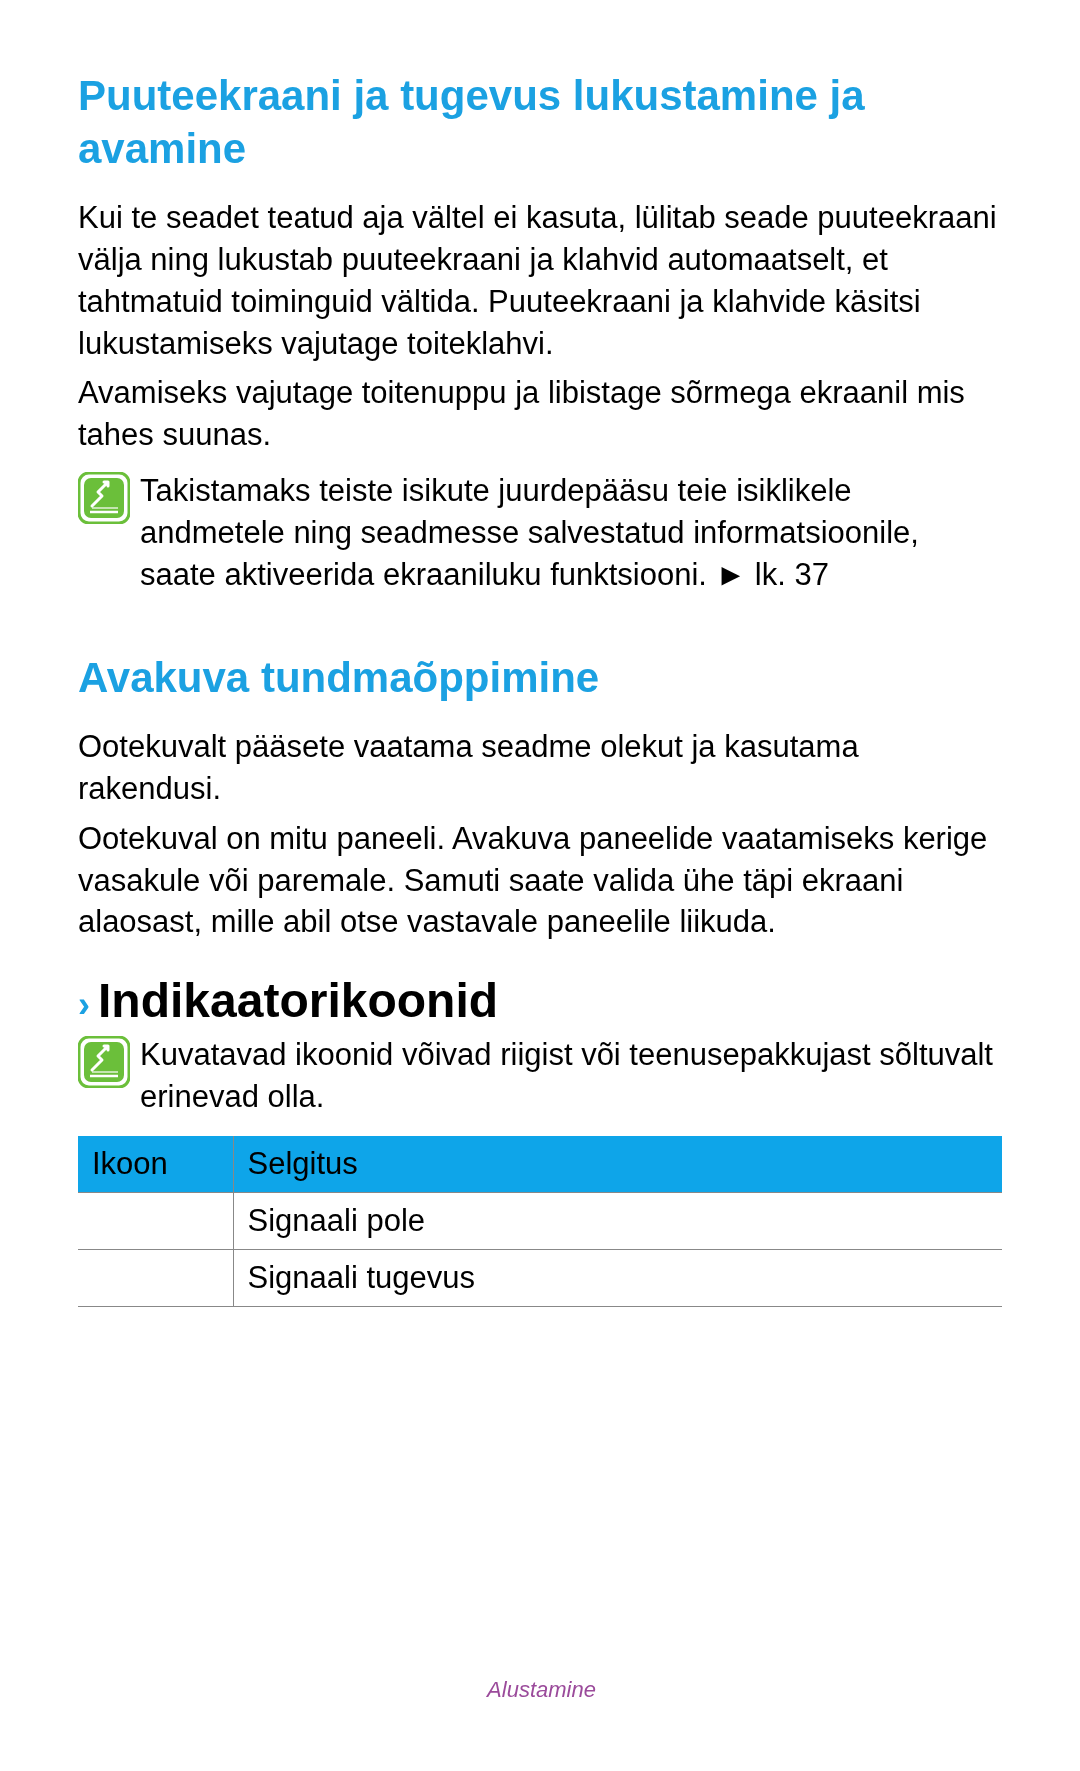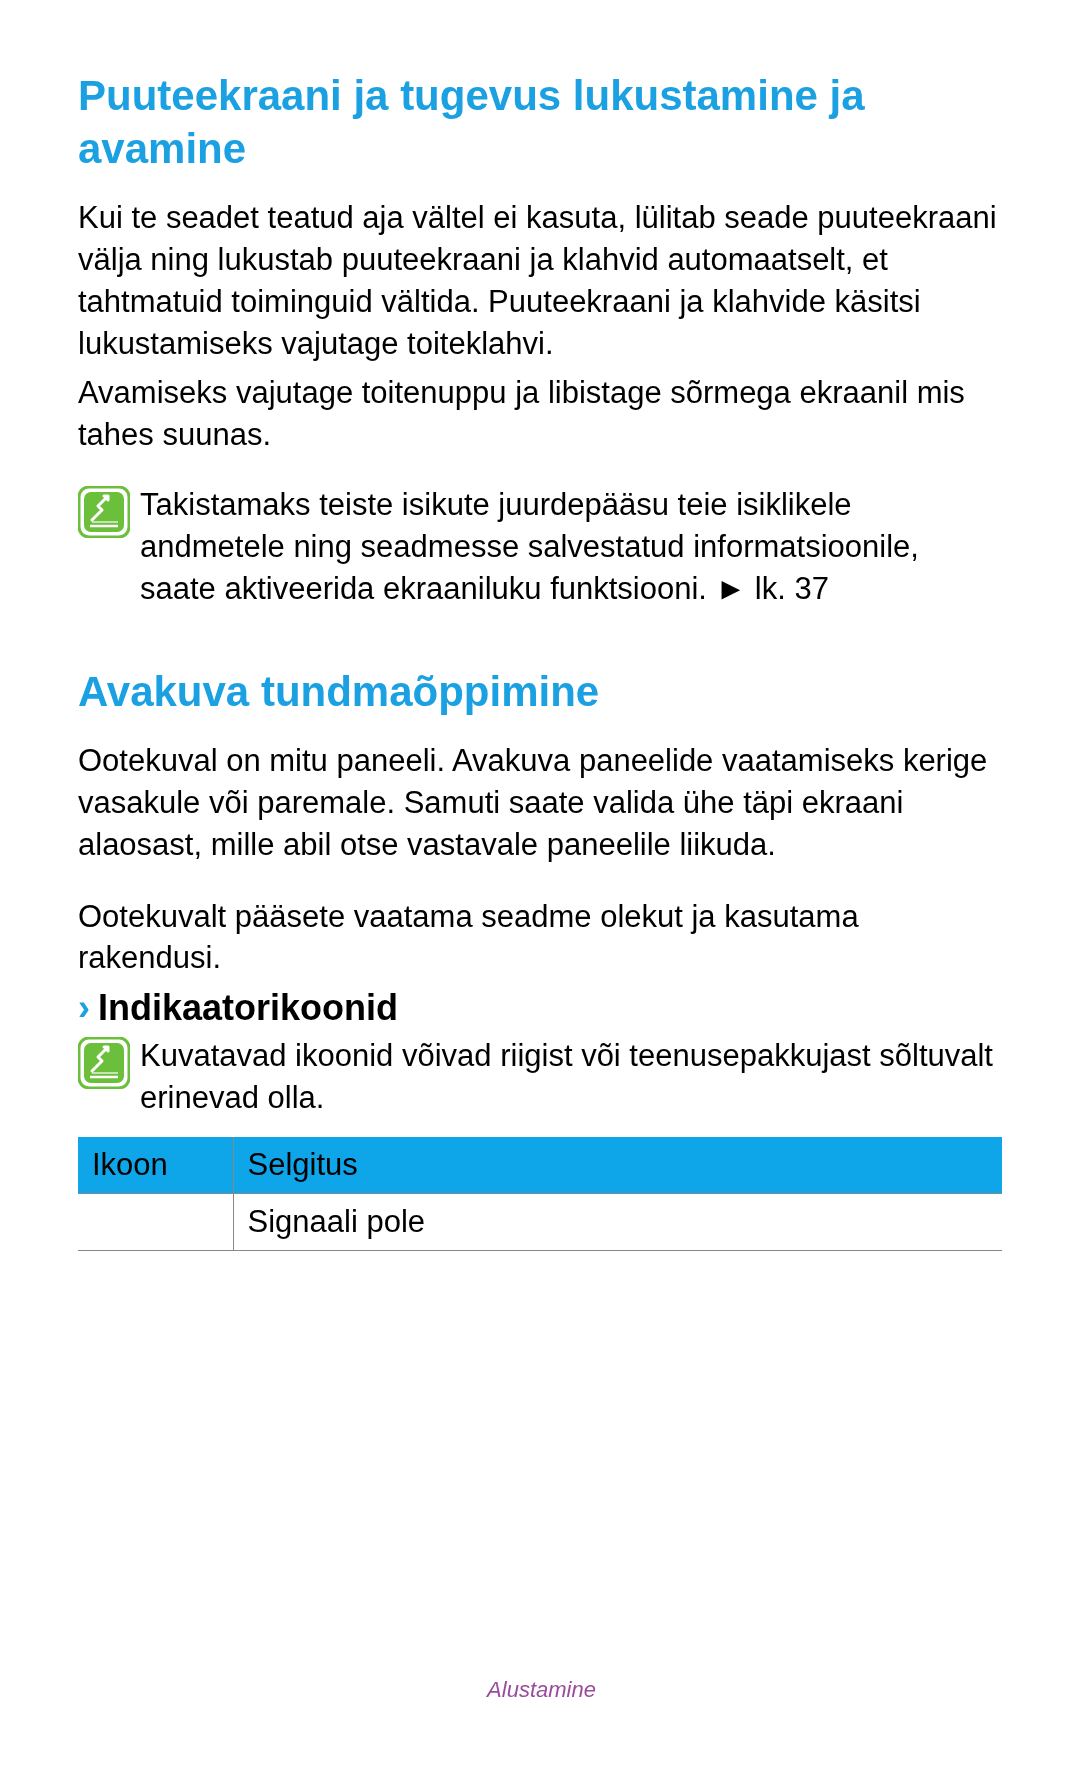--- a/index.html
+++ b/index.html
@@ -25,21 +25,21 @@
       line-height: 1.25;
       margin-bottom: 22px;
     }
     .body-text {
       font-size: 31px;
       line-height: 1.35;
       margin-bottom: 8px;
       color: #000000;
     }
     .body-text.last-before-note {
-      margin-bottom: 28px;
+      margin-bottom: 14px;
     }
     .note-row {
       display: flex;
       align-items: flex-start;
       margin-bottom: 18px;
     }
     .note-icon {
       flex: 0 0 auto;
       width: 52px;
       height: 52px;
@@ -59,21 +59,21 @@
       align-items: baseline;
       margin-bottom: 6px;
     }
     .chevron {
       color: #1ba1e2;
       font-size: 36px;
       font-weight: bold;
       margin-right: 8px;
     }
     .subheading {
-      font-size: 36px;
+      font-size: 48px;
       font-weight: bold;
       color: #000000;
     }
     .table {
       width: 100%;
       border-collapse: collapse;
       margin-top: 14px;
     }
     .table-header {
       background: #0ea5e9;
@@ -127,22 +127,22 @@
       <line x1="12" y1="40" x2="40" y2="40" stroke="#ffffff" stroke-width="2.5"></line>
       <line x1="14" y1="36" x2="40" y2="36" stroke="#ffffff" stroke-width="2" opacity="0.6"></line>
     </svg>
     <div class="note-text">Takistamaks teiste isikute juurdepääsu teie isiklikele andmetele ning seadmesse salvestatud informatsioonile, saate aktiveerida ekraaniluku funktsiooni. ► lk. 37</div>
   </div>
 
   <div class="section-spacer"></div>
 
   <h1 class="heading-main">Avakuva tundmaõppimine</h1>
 
+  <p class="body-text">Ootekuvalt pääsete vaatama seadme olekut ja kasutama rakendusi.</p>
   <p class="body-text" style="margin-bottom:30px;">Ootekuval on mitu paneeli. Avakuva paneelide vaatamiseks kerige vasakule või paremale. Samuti saate valida ühe täpi ekraani alaosast, mille abil otse vastavale paneelile liikuda.</p>
-  <p class="body-text">Ootekuvalt pääsete vaatama seadme olekut ja kasutama rakendusi.</p>
 
   <div class="subheading-row">
     <span class="chevron">›</span>
     <span class="subheading">Indikaatorikoonid</span>
   </div>
 
   <div class="note-row">
     <svg class="note-icon" viewBox="0 0 52 52">
       <rect x="1" y="1" width="50" height="50" rx="10" ry="10" fill="#ffffff" stroke="#6bbf3a" stroke-width="3"></rect>
       <rect x="6" y="6" width="40" height="40" rx="7" ry="7" fill="#6bbf3a"></rect>
@@ -158,18 +158,22 @@
       <tr class="table-header">
         <th class="col-icon">Ikoon</th>
         <th class="col-desc">Selgitus</th>
       </tr>
     </thead>
     <tbody>
       <tr>
         <td class="col-icon-cell"></td>
         <td>Signaali pole</td>
       </tr>
+      <tr>
+        <td class="col-icon-cell"></td>
+        <td>Signaali tugevus</td>
+      </tr>
     </tbody>
   </table>
 
 </div>
 
 <div class="footer">Alustamine</div>
 
 </body></html>

